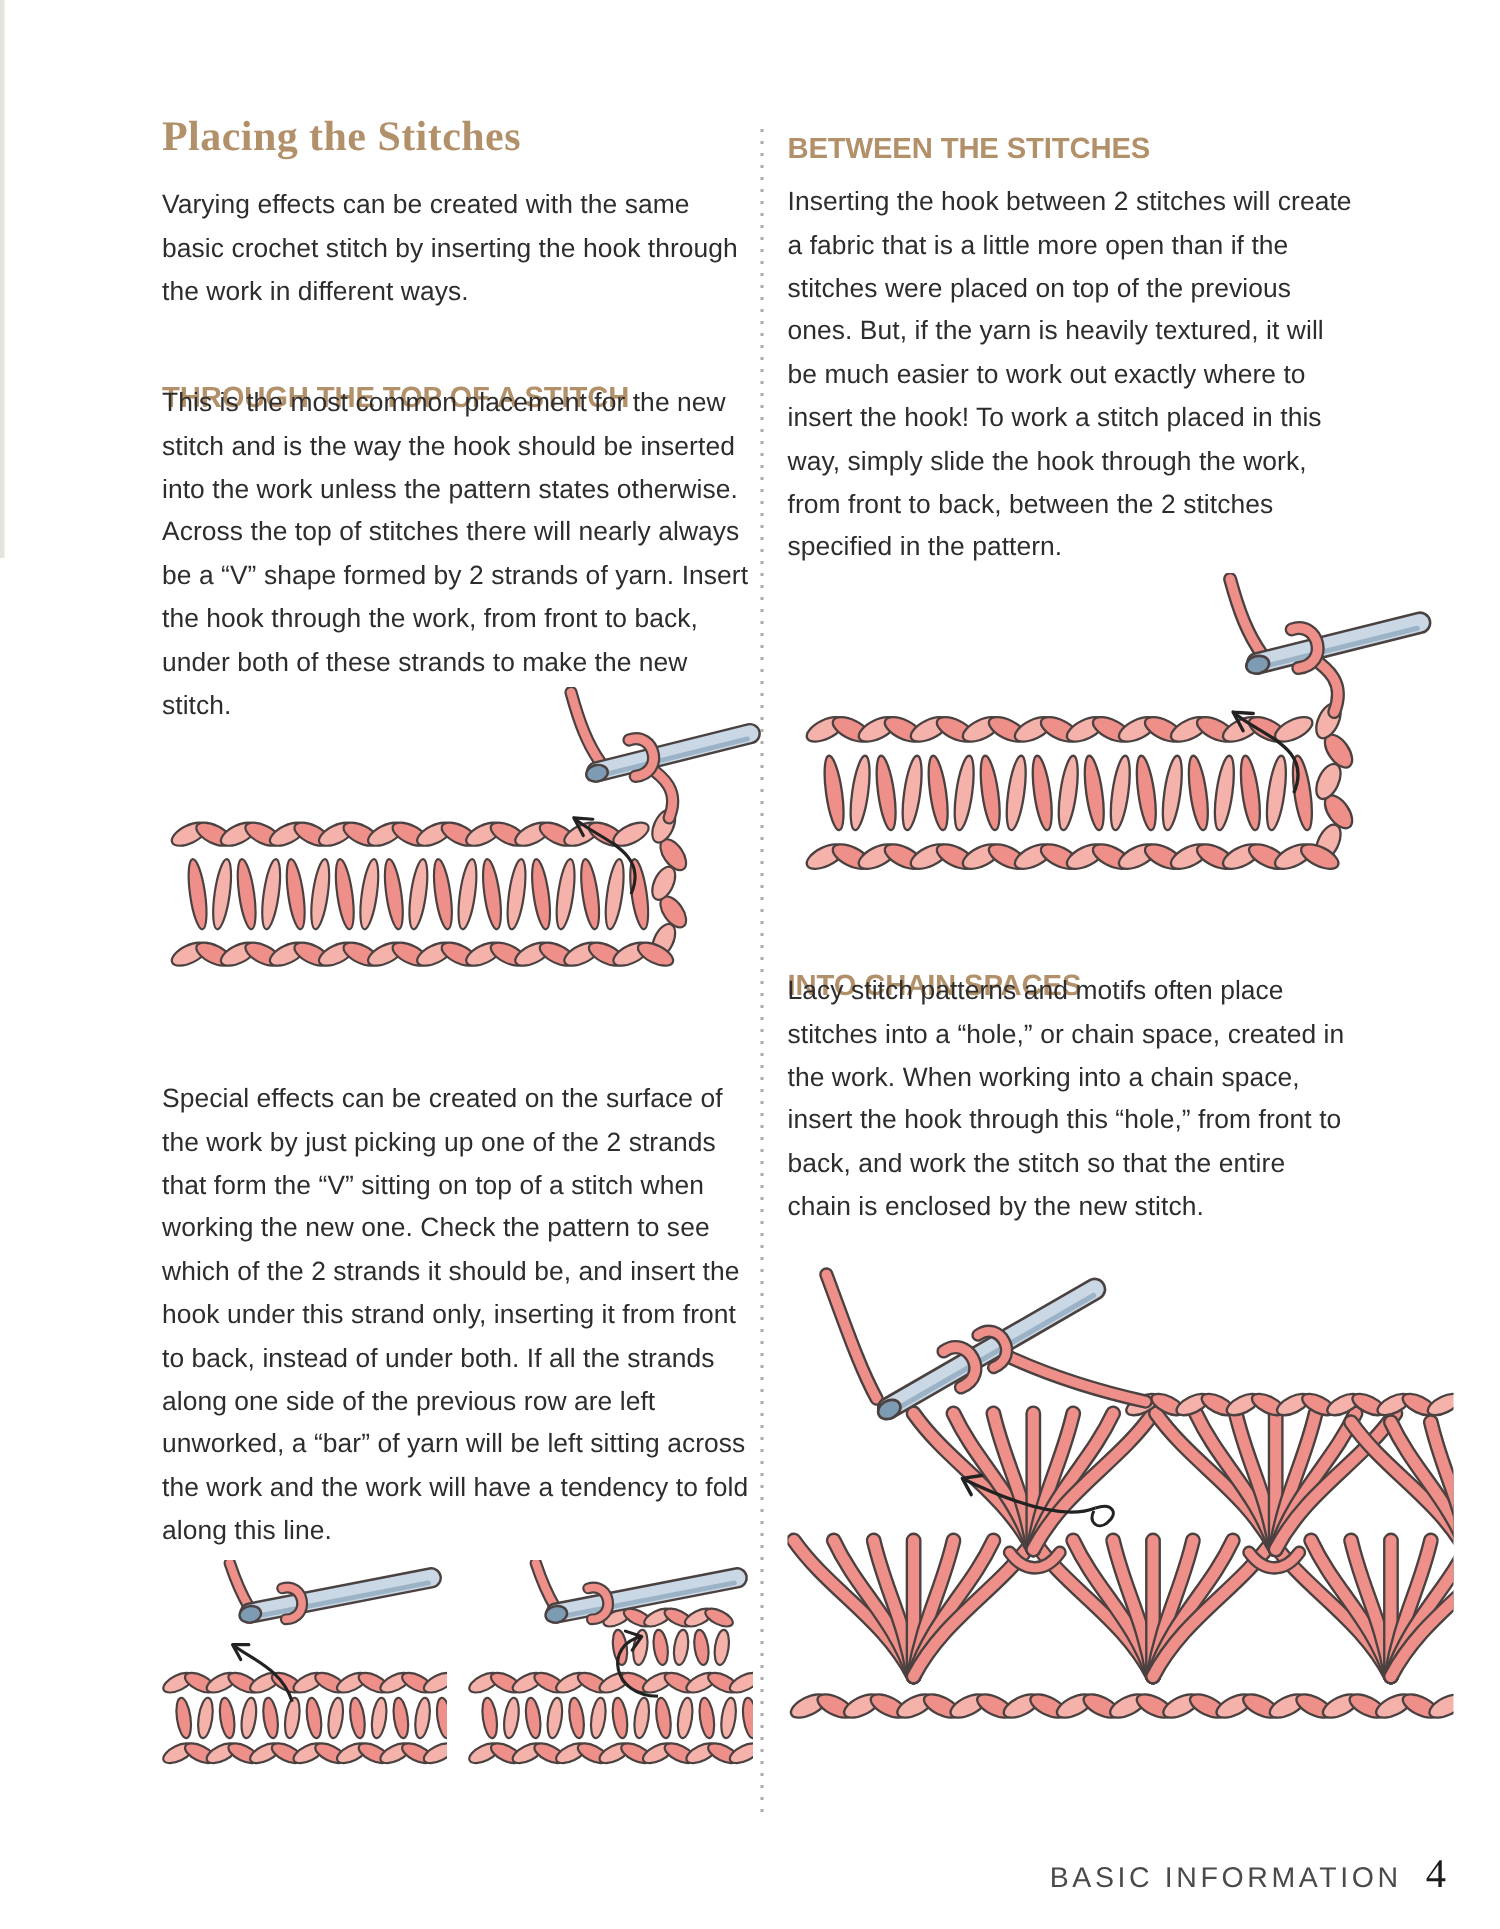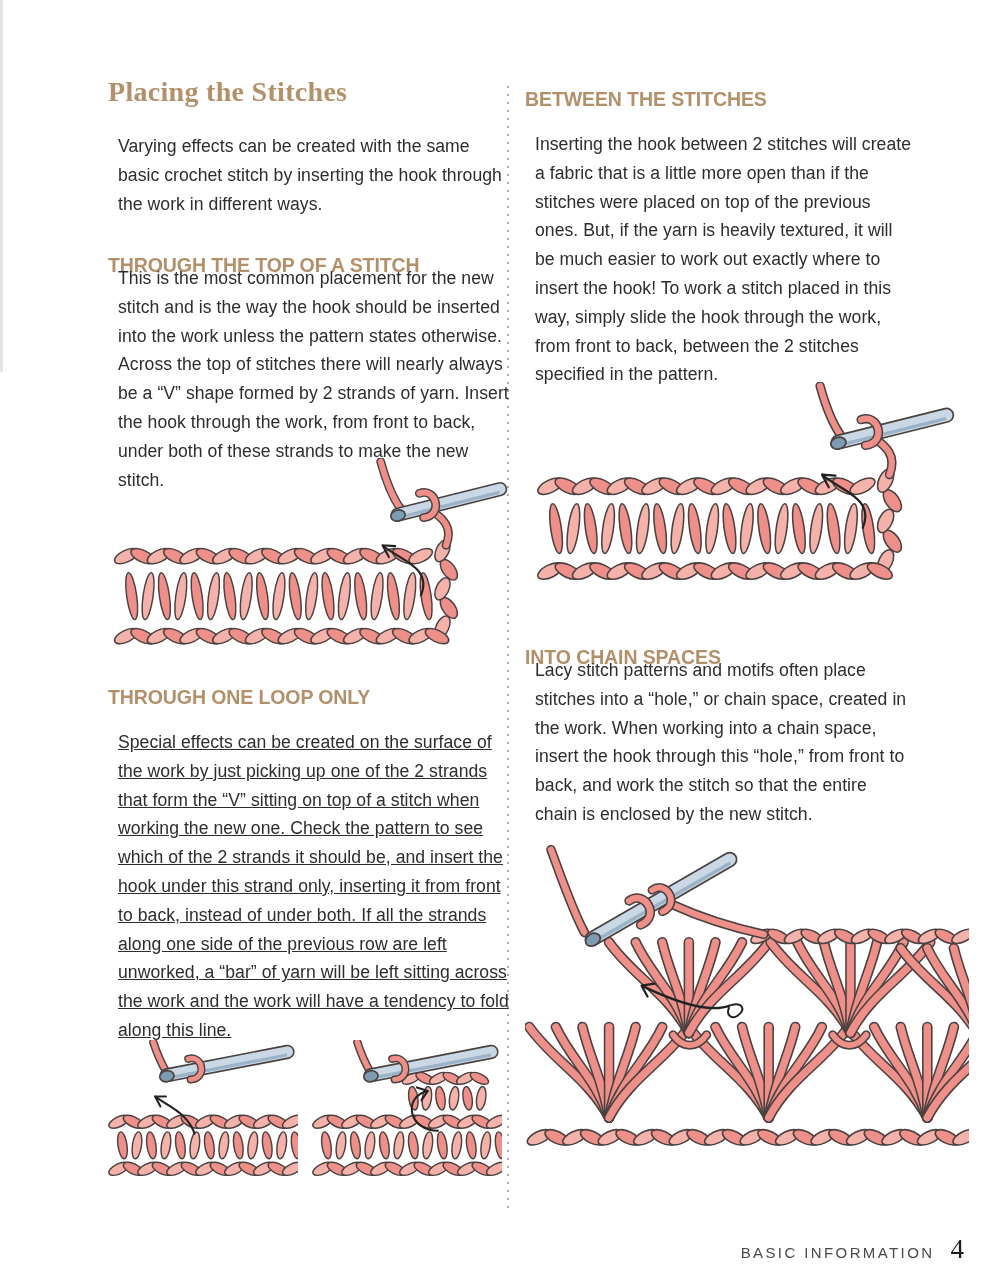--- a/index.html
+++ b/index.html
@@ -7,33 +7,33 @@
         font-family:"Liberation Sans",sans-serif;}
   .edge-strip{position:absolute;left:0;top:0;width:3px;height:372px;background:#e4e4df;}
   .divider{position:absolute;left:507px;top:86px;width:2px;height:1122px;
            background-image:repeating-linear-gradient(to bottom,var(--divider-dot) 0,var(--divider-dot) 2.2px,transparent 2.2px,transparent 8px);}
   .col{position:absolute;top:0;}
   .col-left{left:108px;width:392px;height:1286px;}
   .col-right{left:525px;width:382px;height:976px;}
   .abs{position:absolute;left:0;}
   h1.title{margin:0;font:700 28px "Liberation Serif",serif;color:var(--heading);letter-spacing:.3px;top:76px;}
   h2.sec{margin:0;font-weight:700;font-size:19.5px;color:var(--heading);letter-spacing:-.1px;}
-  p.body{margin:10px;font-size:17.6px;line-height:28.8px;color:var(--body);letter-spacing:.05px;}
+  p.body{margin:0;font-size:17.6px;line-height:28.8px;color:var(--body);letter-spacing:.05px;}
   .intro{top:122px;width:392px;}
   #h0{top:222px;margin-top:32px;} #p0{top:254px;width:392px;}
   #illoA{top:458px;left:0px;width:400px;height:209px;}
-  #h1x{top:686px;} #p1x{top:718px;width:392px;text-decoration:underline;}
+  #h1x{top:686px;} #p1x{top:718px;width:392px;}
   .smalls{top:1040px;display:flex;gap:14px;}
   .smalls svg{width:190px;height:150px;}
   #h2x{top:88px;} #p2x{top:120px;width:378px;}
   #illoB{top:382px;left:6px;width:424px;height:222px;}
   #h3x{top:614px;margin-top:32px;} #p3x{top:646px;width:378px;}
   #illoE{top:826px;left:0px;width:444px;height:335px;}
   .footer{position:absolute;top:1234px;right:36px;display:flex;align-items:baseline;gap:16px;}
-  .footer .label{font-size:15px;letter-spacing:2.4px;color:var(--footer);}
+  .footer .label{font-size:19px;letter-spacing:2.4px;color:var(--footer);}
   .footer .num{font:400 27px "Liberation Serif",serif;color:#1c1c1c;}
 </style>
 </head>
 <body>
 
 <div class="page" style="--heading: #b2906a; --body: #2d2d2d; --divider-dot: #ababab; --footer: #4a4a4a;">
   <div class="edge-strip"></div>
   <div class="divider"></div>
 
   <section class="col col-left">
@@ -117,21 +117,20 @@
           <ellipse cx="319" cy="65" rx="8" ry="6" fill="#7e9bb4" stroke="#4a4140" stroke-width="1.8"></ellipse>
         </g>
         <g transform="rotate(-14 352 52)">
           <path d="M 346 37 C 366 35, 366 67, 344 64" fill="none" stroke="#4a4140" stroke-width="9.7" stroke-linecap="round"></path>
           <path d="M 346 37 C 366 35, 366 67, 344 64" fill="none" stroke="#ee9089" stroke-width="6.5" stroke-linecap="round"></path>
         </g>
         <path d="M 344 152 C 358 120, 320 112, 302 96" fill="none" stroke="#222222" stroke-width="2.3"></path>
         <path d="M 302 96 L 316 97 M 302 96 L 309 109" stroke="#222222" fill="none" stroke-width="2.3" stroke-linecap="round"></path>
       </svg>
 
-    <h2 class="sec abs" id="h1x">THROUGH ONE LOOP ONLY</h2>
     <p class="body abs" id="p1x">Special effects can be created on the surface of the work by just picking up one of the 2 strands that form the “V” sitting on top of a stitch when working the new one. Check the pattern to see which of the 2 strands it should be, and insert the hook under this strand only, inserting it from front to back, instead of under both. If all the strands along one side of the previous row are left unworked, a “bar” of yarn will be left sitting across the work and the work will have a tendency to fold along this line.</p>
 
     <div class="abs smalls">
       <svg id="illoC" viewBox="0 0 210 165">
           <ellipse cx="12" cy="90" rx="12" ry="5.5" transform="rotate(-26 12 90)" fill="#f5b2ab" stroke="#4a4140" stroke-width="1.6"></ellipse>
           <ellipse cx="28" cy="90" rx="12" ry="5.5" transform="rotate(26 28 90)" fill="#ee9089" stroke="#4a4140" stroke-width="1.6"></ellipse>
           <ellipse cx="44" cy="90" rx="12" ry="5.5" transform="rotate(-26 44 90)" fill="#f5b2ab" stroke="#4a4140" stroke-width="1.6"></ellipse>
           <ellipse cx="60" cy="90" rx="12" ry="5.5" transform="rotate(26 60 90)" fill="#ee9089" stroke="#4a4140" stroke-width="1.6"></ellipse>
           <ellipse cx="76" cy="90" rx="12" ry="5.5" transform="rotate(-26 76 90)" fill="#f5b2ab" stroke="#4a4140" stroke-width="1.6"></ellipse>
           <ellipse cx="92" cy="90" rx="12" ry="5.5" transform="rotate(26 92 90)" fill="#ee9089" stroke="#4a4140" stroke-width="1.6"></ellipse>

